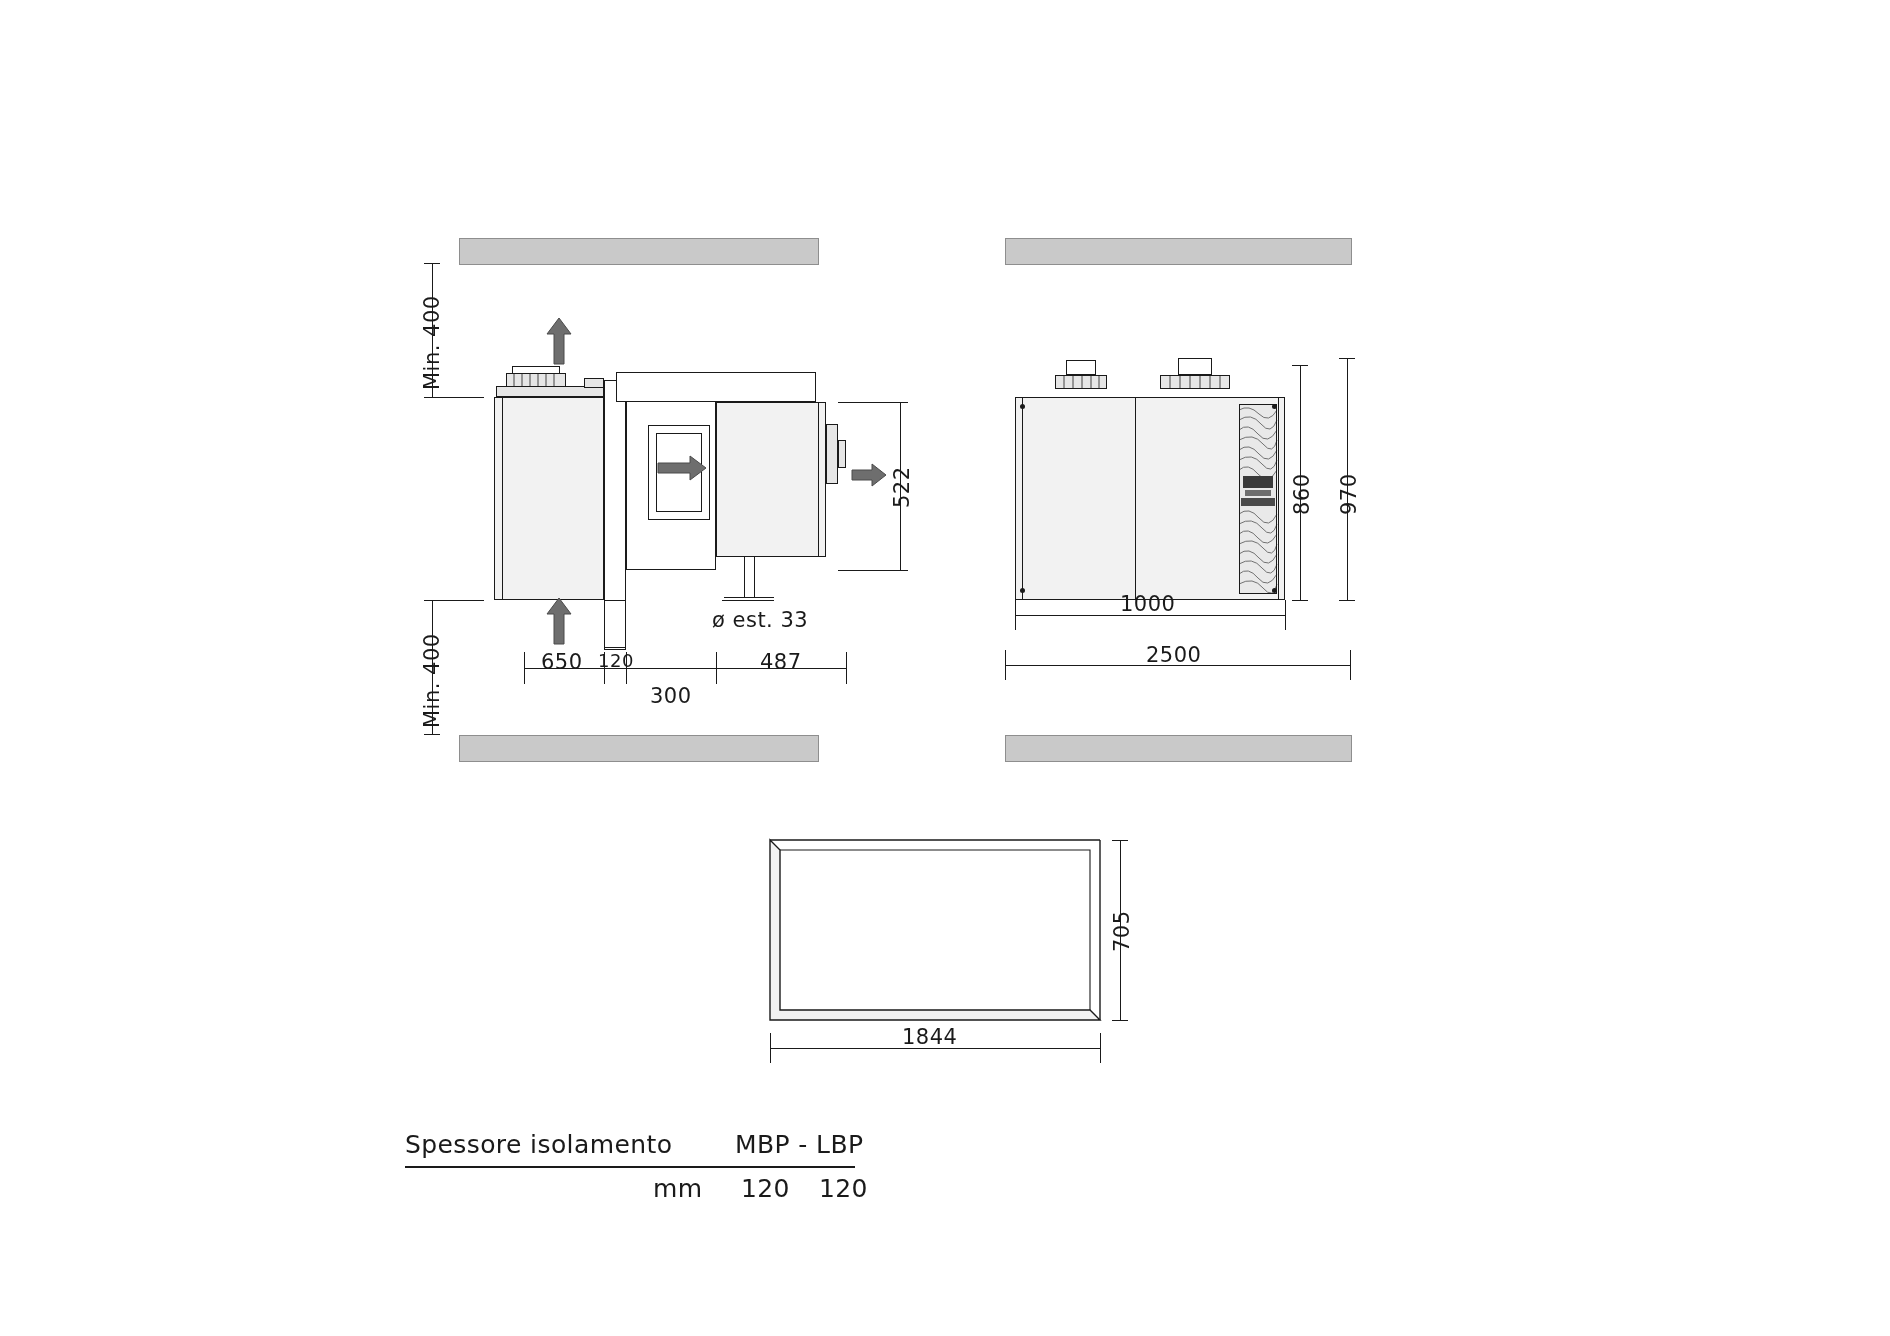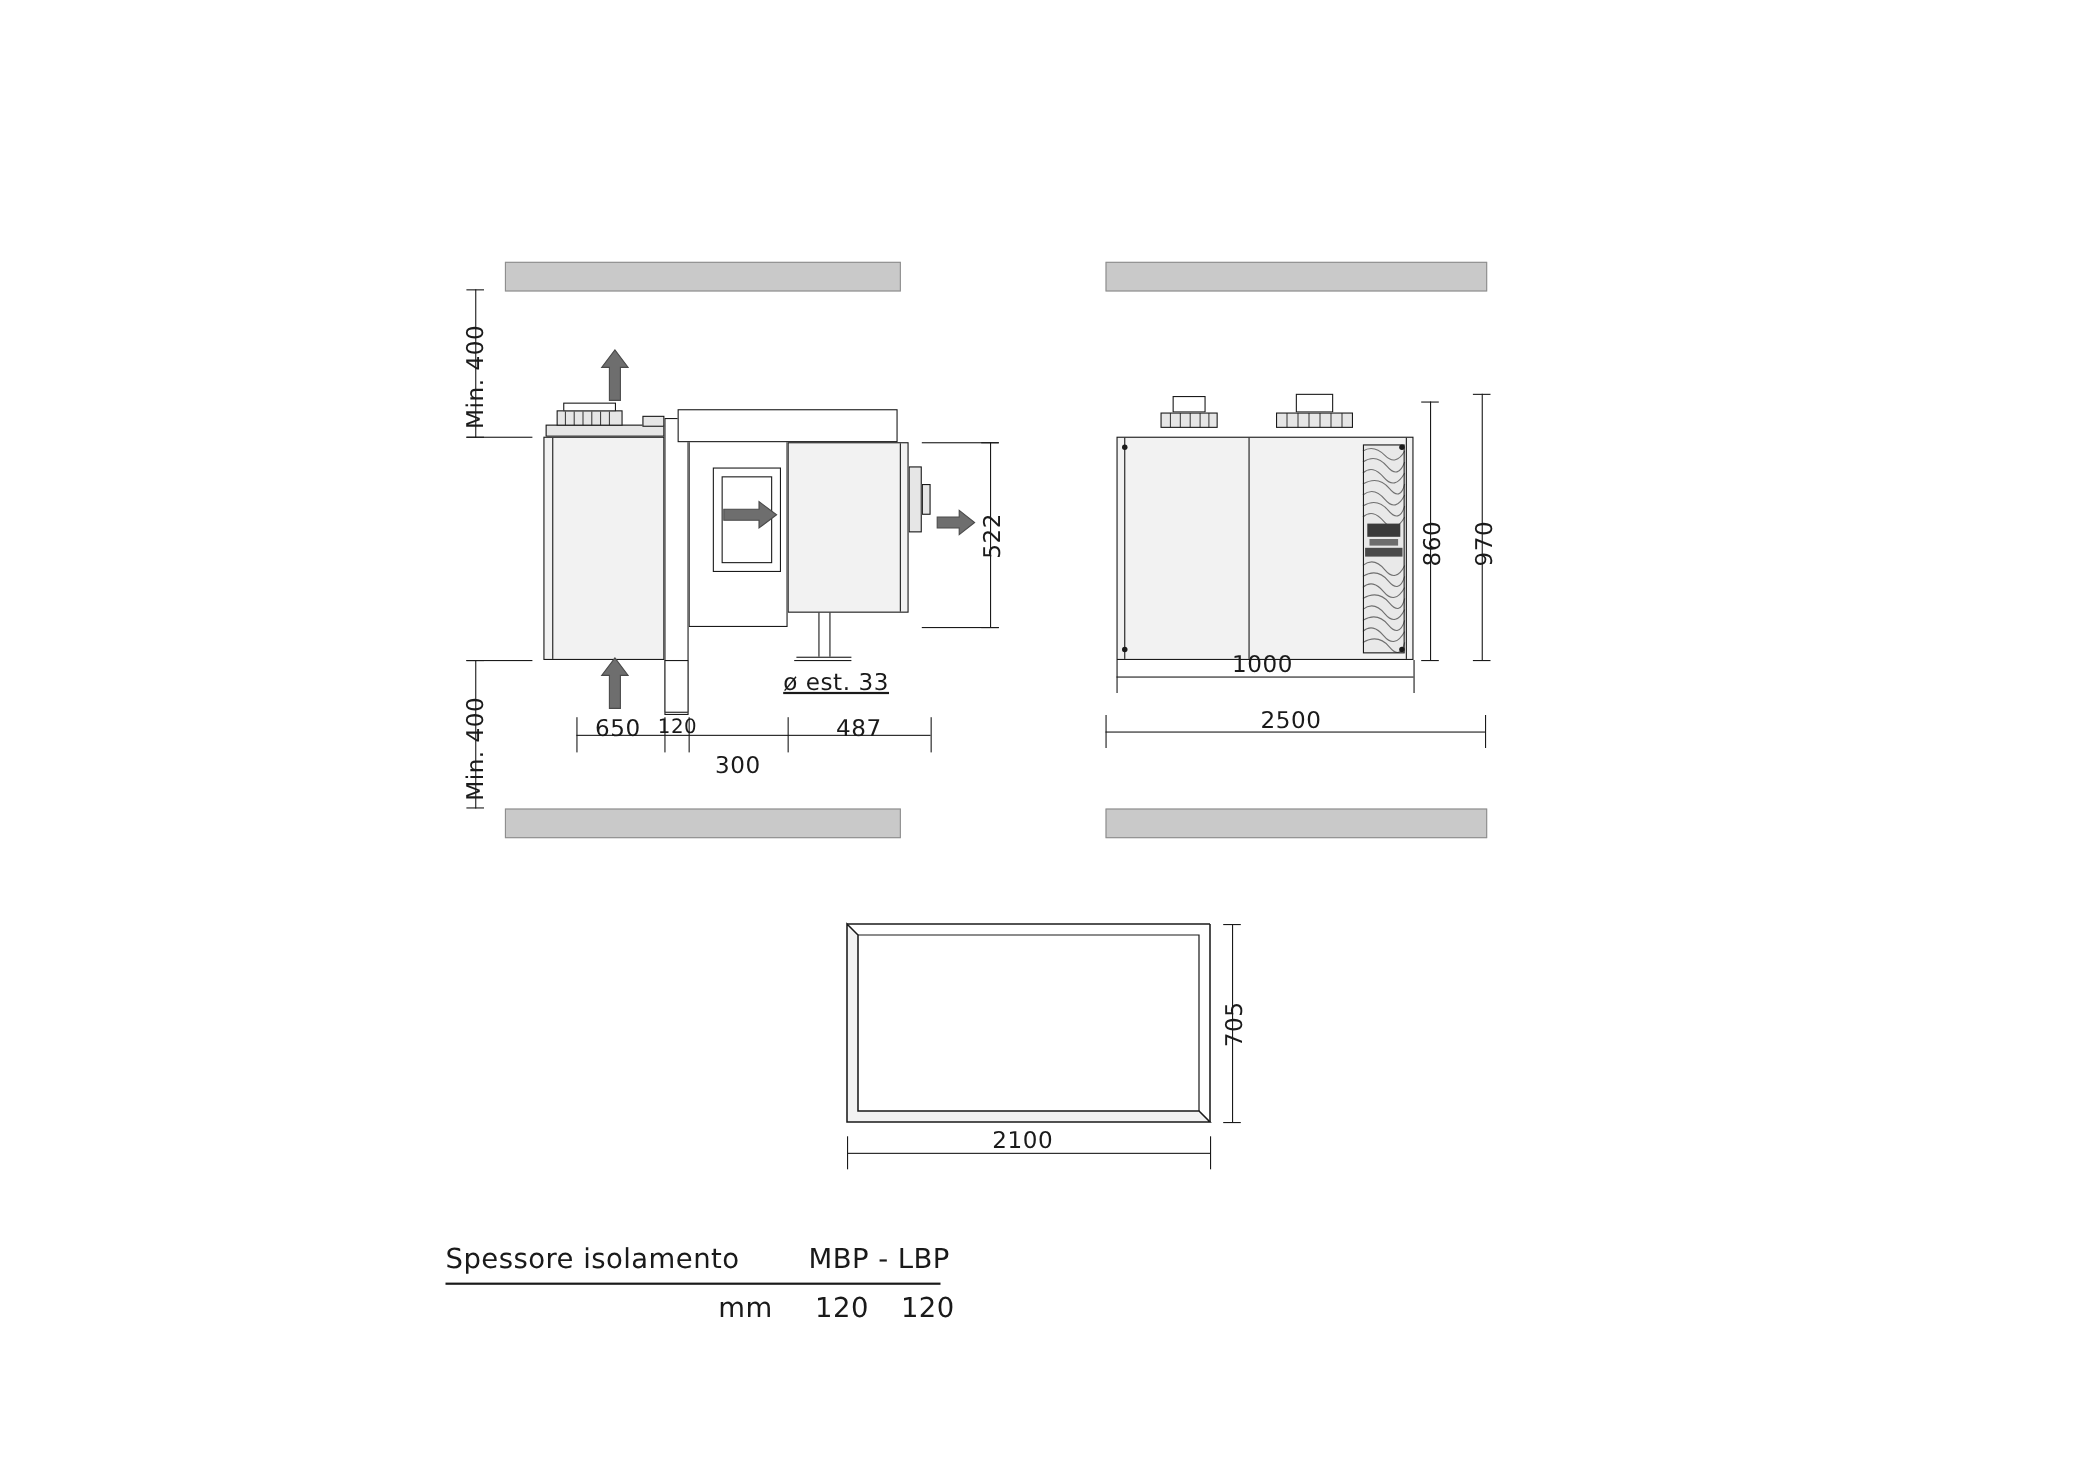--- a/index.html
+++ b/index.html
@@ -165,21 +165,21 @@
     <div class="abs box-outline" style="left:604px;top:600px;width:22px;height:48px;"></div>
 
     <div class="abs ext-line-v" style="left:900px;top:402px;height:168px;"></div>
     <div class="abs ext-line-h" style="left:892px;top:402px;width:16px;"></div>
     <div class="abs ext-line-h" style="left:892px;top:570px;width:16px;"></div>
     <div class="abs ext-line-h" style="left:838px;top:402px;width:70px;"></div>
     <div class="abs ext-line-h" style="left:838px;top:570px;width:70px;"></div>
     <div class="abs dim-label vert" style="left:890px;top:508px;">522</div>
 
     <div class="abs ext-line-h" style="left:722px;top:600px;width:52px;"></div>
-    <div class="abs dim-label" style="left:712px;top:608px;text-decoration:underline;">ø est. 33</div>
+    <div class="abs dim-label" style="left:712px;top:608px;">ø est. 33</div>
 
     <div class="abs ext-line-h" style="left:524px;top:668px;width:322px;"></div>
 
     <div class="abs ext-line-v" style="left:524px;top:652px;height:32px;"></div>
     <div class="abs ext-line-v" style="left:604px;top:652px;height:32px;"></div>
     <div class="abs ext-line-v" style="left:626px;top:652px;height:32px;"></div>
     <div class="abs ext-line-v" style="left:716px;top:652px;height:32px;"></div>
     <div class="abs ext-line-v" style="left:846px;top:652px;height:32px;"></div>
 
     <div class="abs dim-label" style="left:541px;top:650px;">650</div>
@@ -290,21 +290,21 @@
     </div>
 
     <div class="abs ext-line-v" style="left:420px;top:40px;height:180px;"></div>
     <div class="abs ext-line-h" style="left:412px;top:40px;width:16px;"></div>
     <div class="abs ext-line-h" style="left:412px;top:220px;width:16px;"></div>
     <div class="abs dim-label vert" style="left:410px;top:152px;">705</div>
 
     <div class="abs ext-line-h" style="left:70px;top:248px;width:330px;"></div>
     <div class="abs ext-line-v" style="left:70px;top:233px;height:30px;"></div>
     <div class="abs ext-line-v" style="left:400px;top:233px;height:30px;"></div>
-    <div class="abs dim-label" style="left:202px;top:225px;">2100</div>
+    <div class="abs dim-label" style="left:202px;top:225px;">1844</div>
   </div>
 
   <div class="abs" style="left:405px;top:1130px;width:520px;height:80px;">
     <div class="abs tbl-text" style="left:0px;top:0px;">Spessore isolamento</div>
     <div class="abs tbl-text" style="left:330px;top:0px;">MBP - LBP</div>
     <div class="abs thin-line-h" style="left:0px;top:36px;width:450px;height:1.5px;background:#1a1a1a;"></div>
     <div class="abs tbl-text" style="left:248px;top:44px;">mm</div>
     <div class="abs tbl-text" style="left:336px;top:44px;">120</div>
     <div class="abs tbl-text" style="left:414px;top:44px;">120</div>
   </div>

